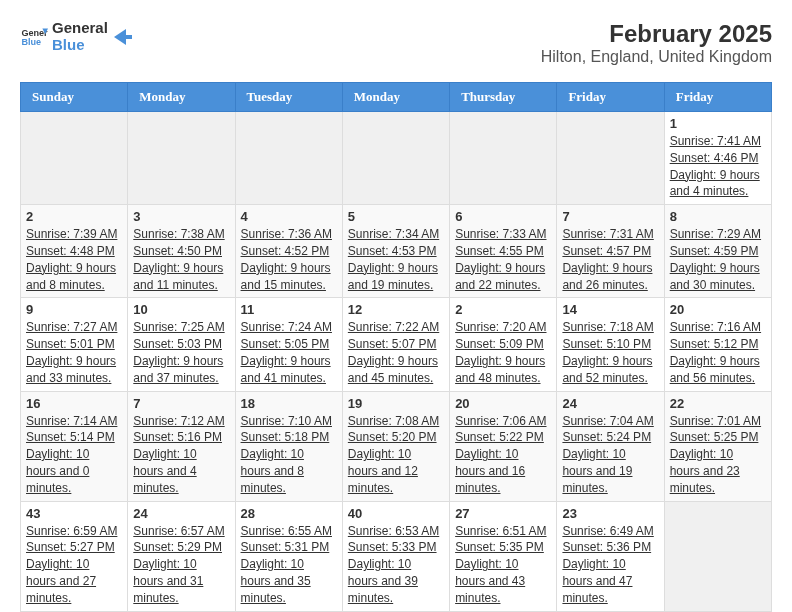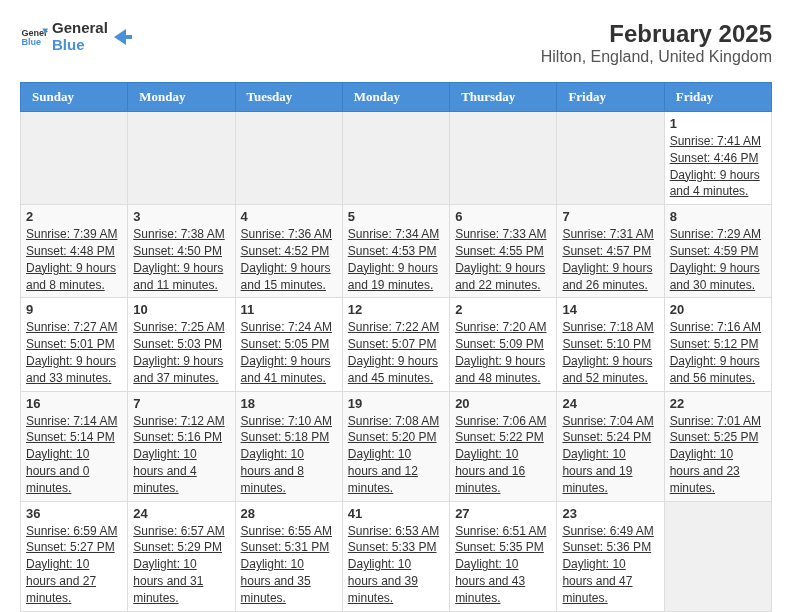--- a/index.html
+++ b/index.html
@@ -215,33 +215,33 @@
           <span class="day-number">24</span>
           <div class="day-info">Sunrise: 7:04 AM<br>Sunset: 5:24 PM<br>Daylight: 10 hours and 19 minutes.</div>
         </td>
         <td>
           <span class="day-number">22</span>
           <div class="day-info">Sunrise: 7:01 AM<br>Sunset: 5:25 PM<br>Daylight: 10 hours and 23 minutes.</div>
         </td>
       </tr>
       <tr>
         <td>
-          <span class="day-number">36</span>
+          <span class="day-number">43</span>
           <div class="day-info">Sunrise: 6:59 AM<br>Sunset: 5:27 PM<br>Daylight: 10 hours and 27 minutes.</div>
         </td>
         <td>
           <span class="day-number">24</span>
           <div class="day-info">Sunrise: 6:57 AM<br>Sunset: 5:29 PM<br>Daylight: 10 hours and 31 minutes.</div>
         </td>
         <td>
           <span class="day-number">28</span>
           <div class="day-info">Sunrise: 6:55 AM<br>Sunset: 5:31 PM<br>Daylight: 10 hours and 35 minutes.</div>
         </td>
         <td>
-          <span class="day-number">41</span>
+          <span class="day-number">40</span>
           <div class="day-info">Sunrise: 6:53 AM<br>Sunset: 5:33 PM<br>Daylight: 10 hours and 39 minutes.</div>
         </td>
         <td>
           <span class="day-number">27</span>
           <div class="day-info">Sunrise: 6:51 AM<br>Sunset: 5:35 PM<br>Daylight: 10 hours and 43 minutes.</div>
         </td>
         <td>
           <span class="day-number">23</span>
           <div class="day-info">Sunrise: 6:49 AM<br>Sunset: 5:36 PM<br>Daylight: 10 hours and 47 minutes.</div>
         </td>

